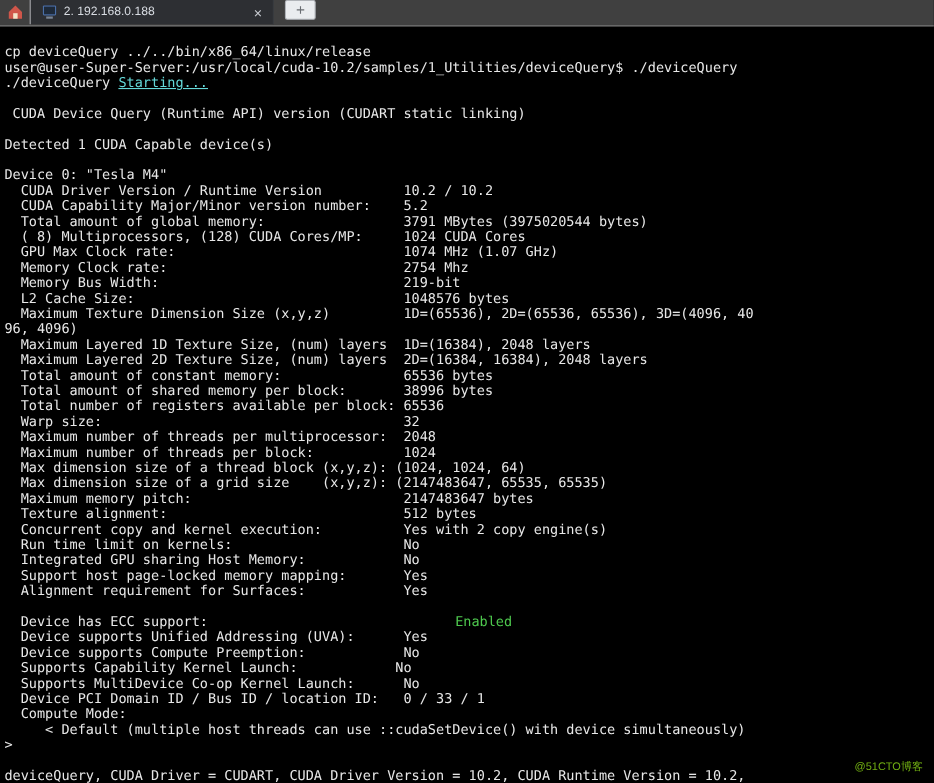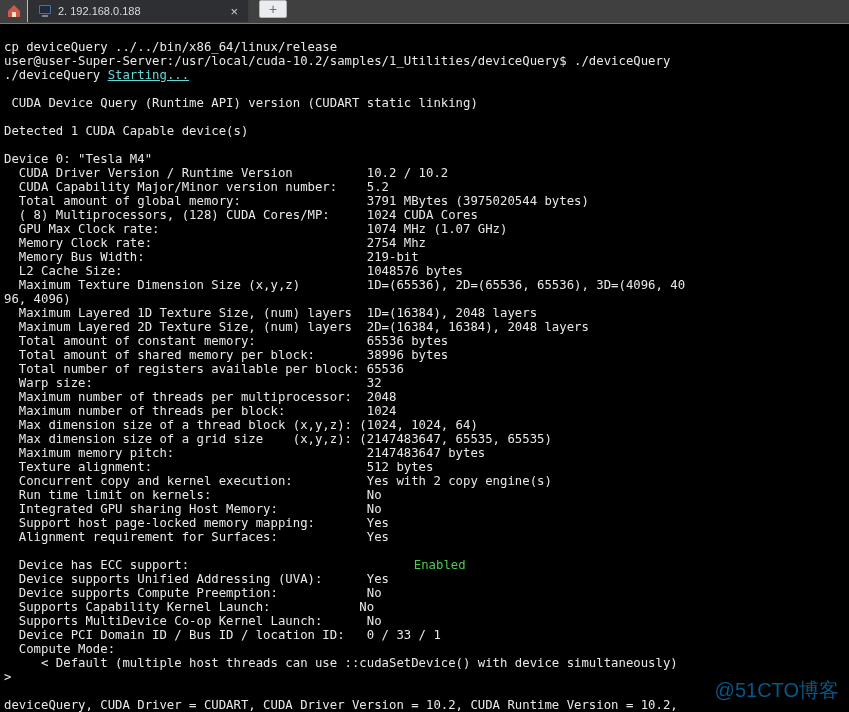--- a/index.html
+++ b/index.html
@@ -48,23 +48,23 @@
   .term {
     white-space: pre;
     line-height: 14px;
     padding: 2px 0 0 4px;
   }
   .c-cyan { color: #64d8d8; text-decoration: underline; }
   .c-green { color: #4ec94e; padding-left: 47px; }
   .watermark {
     position: absolute;
     right: 10px; bottom: 8px;
-    color: #0369a1;
+    color: #84cc16;
     font-family: Verdana, Arial, sans-serif;
-    font-size: 20px;
+    font-size: 10px;
     opacity: 0.85;
   }
 </style>
 </head>
 <body>
 
 <div class="tabbar">
   <div class="mini-icon">
     <svg width="16" height="16" viewBox="0 0 16 16">
         <path fill="#d0564a" d="M2 8l6-6 6 6v6H2z"></path>

